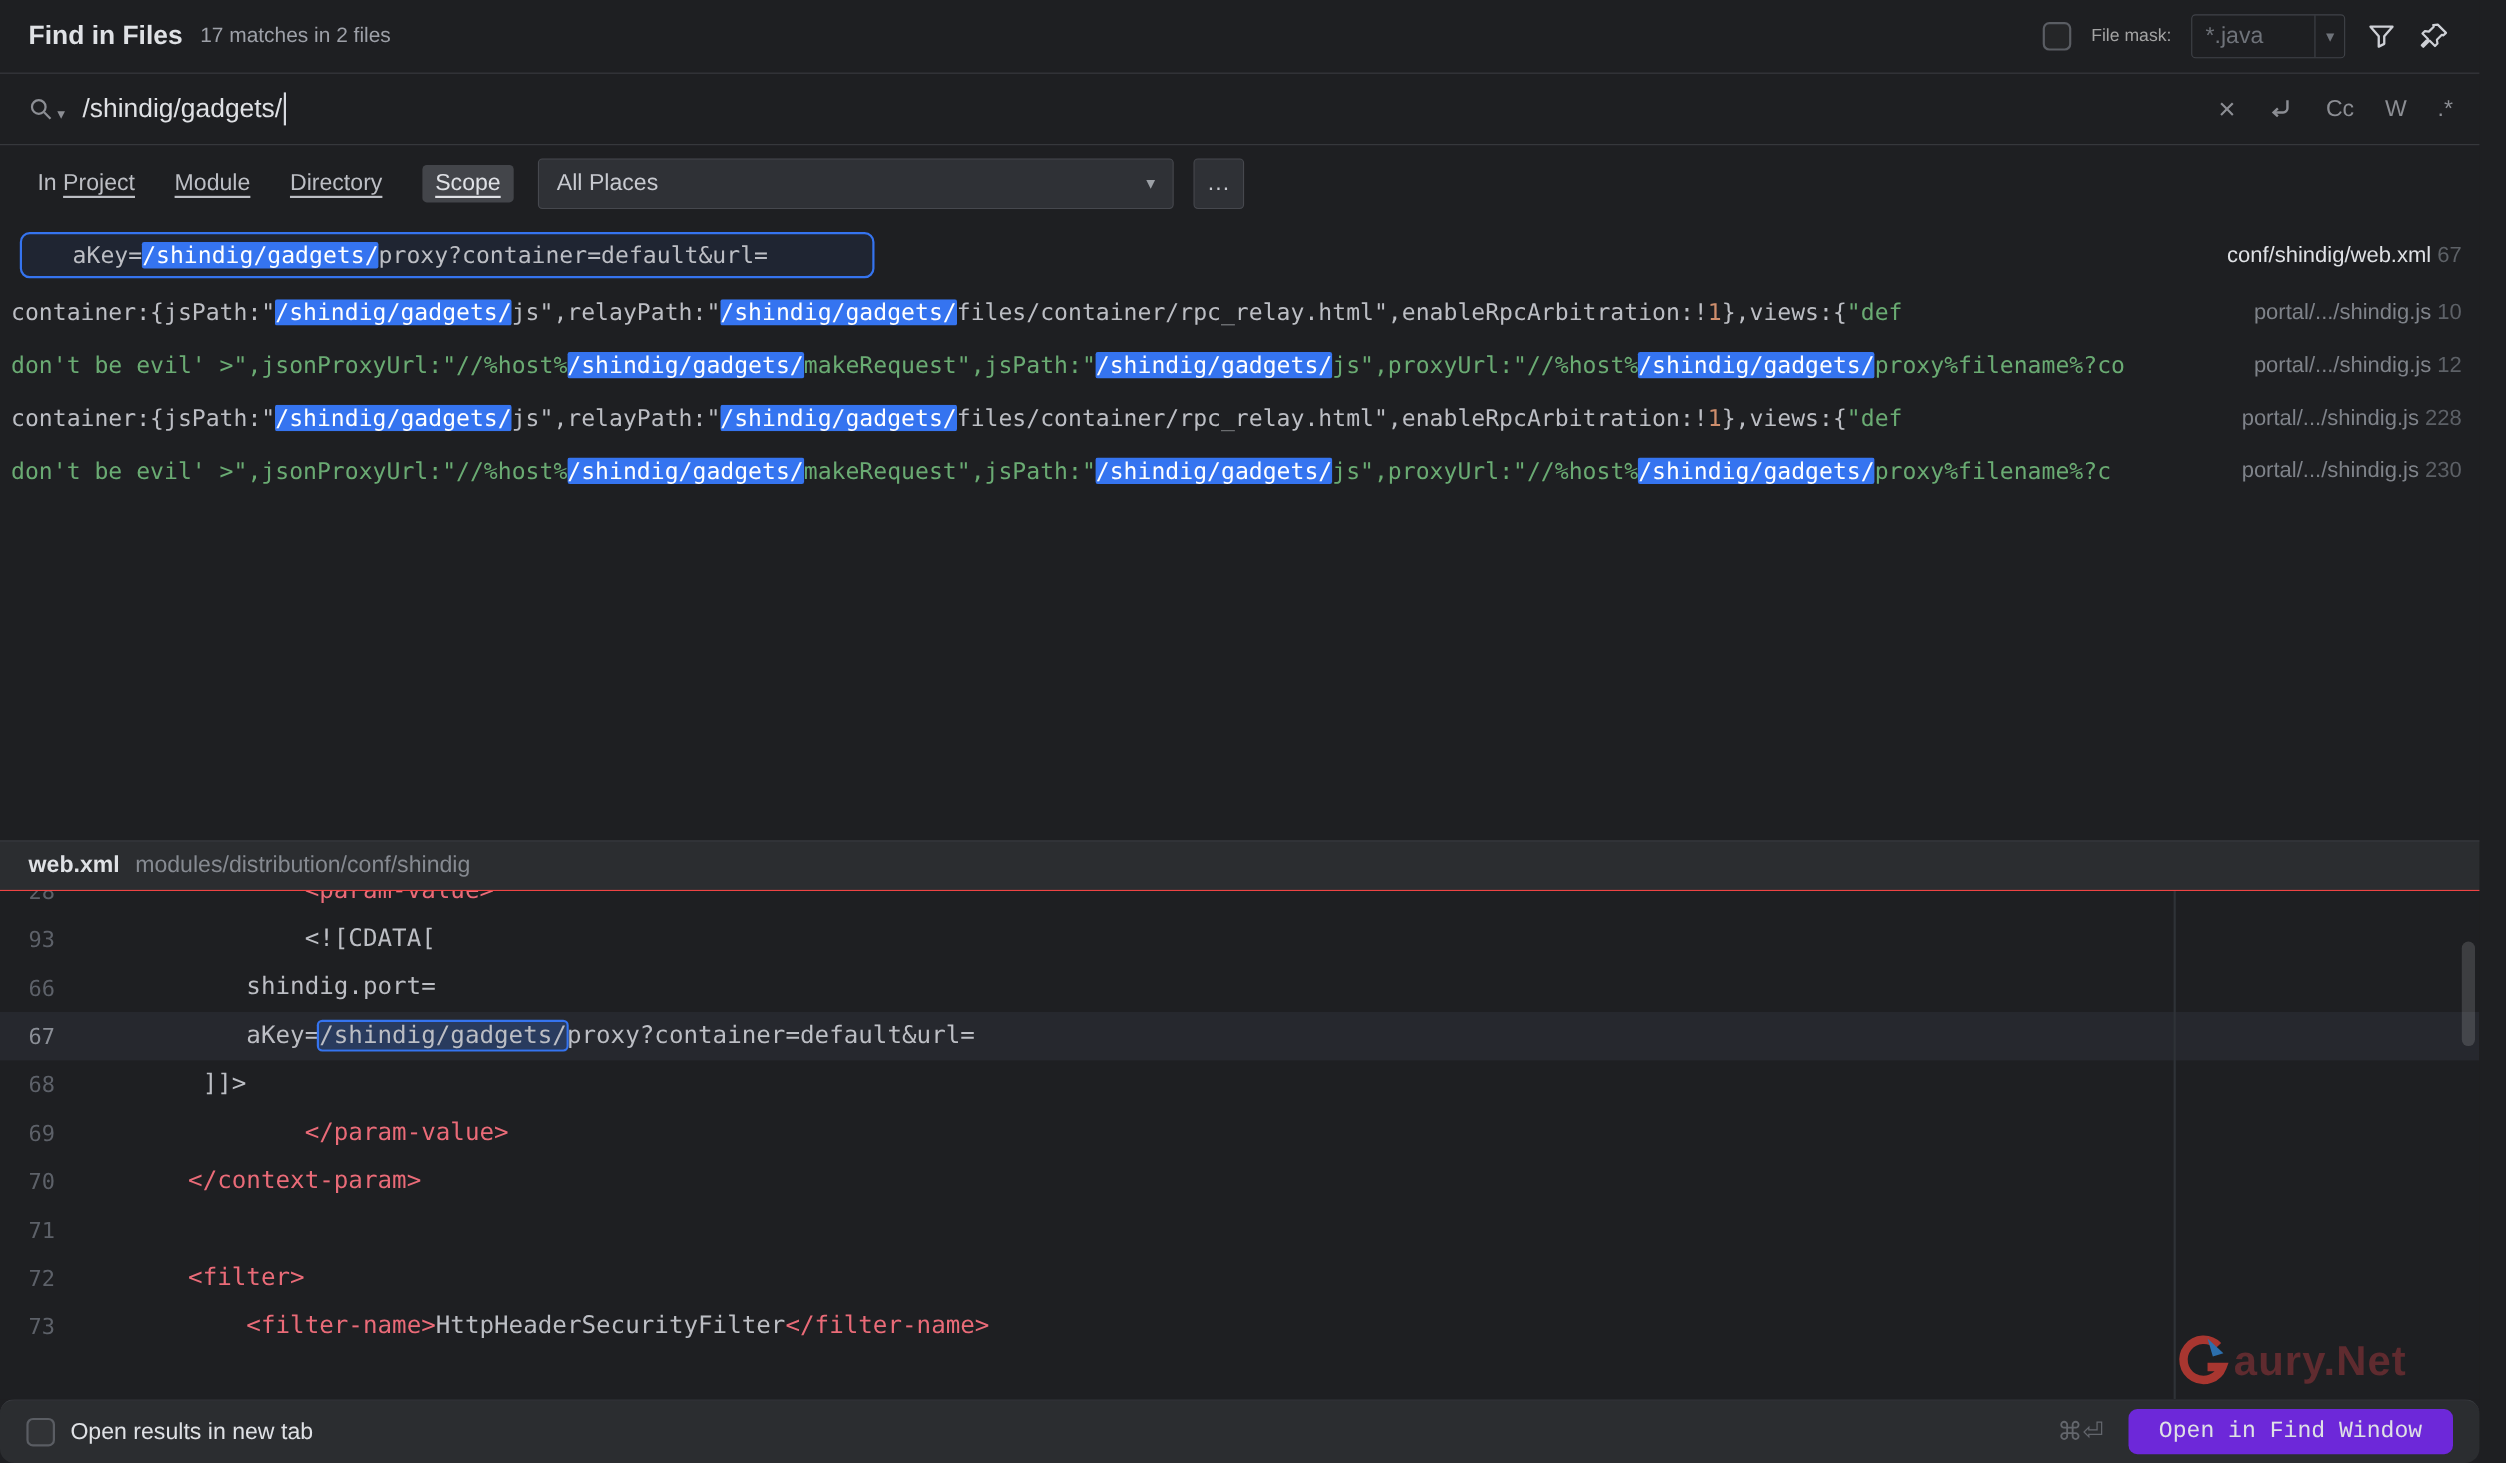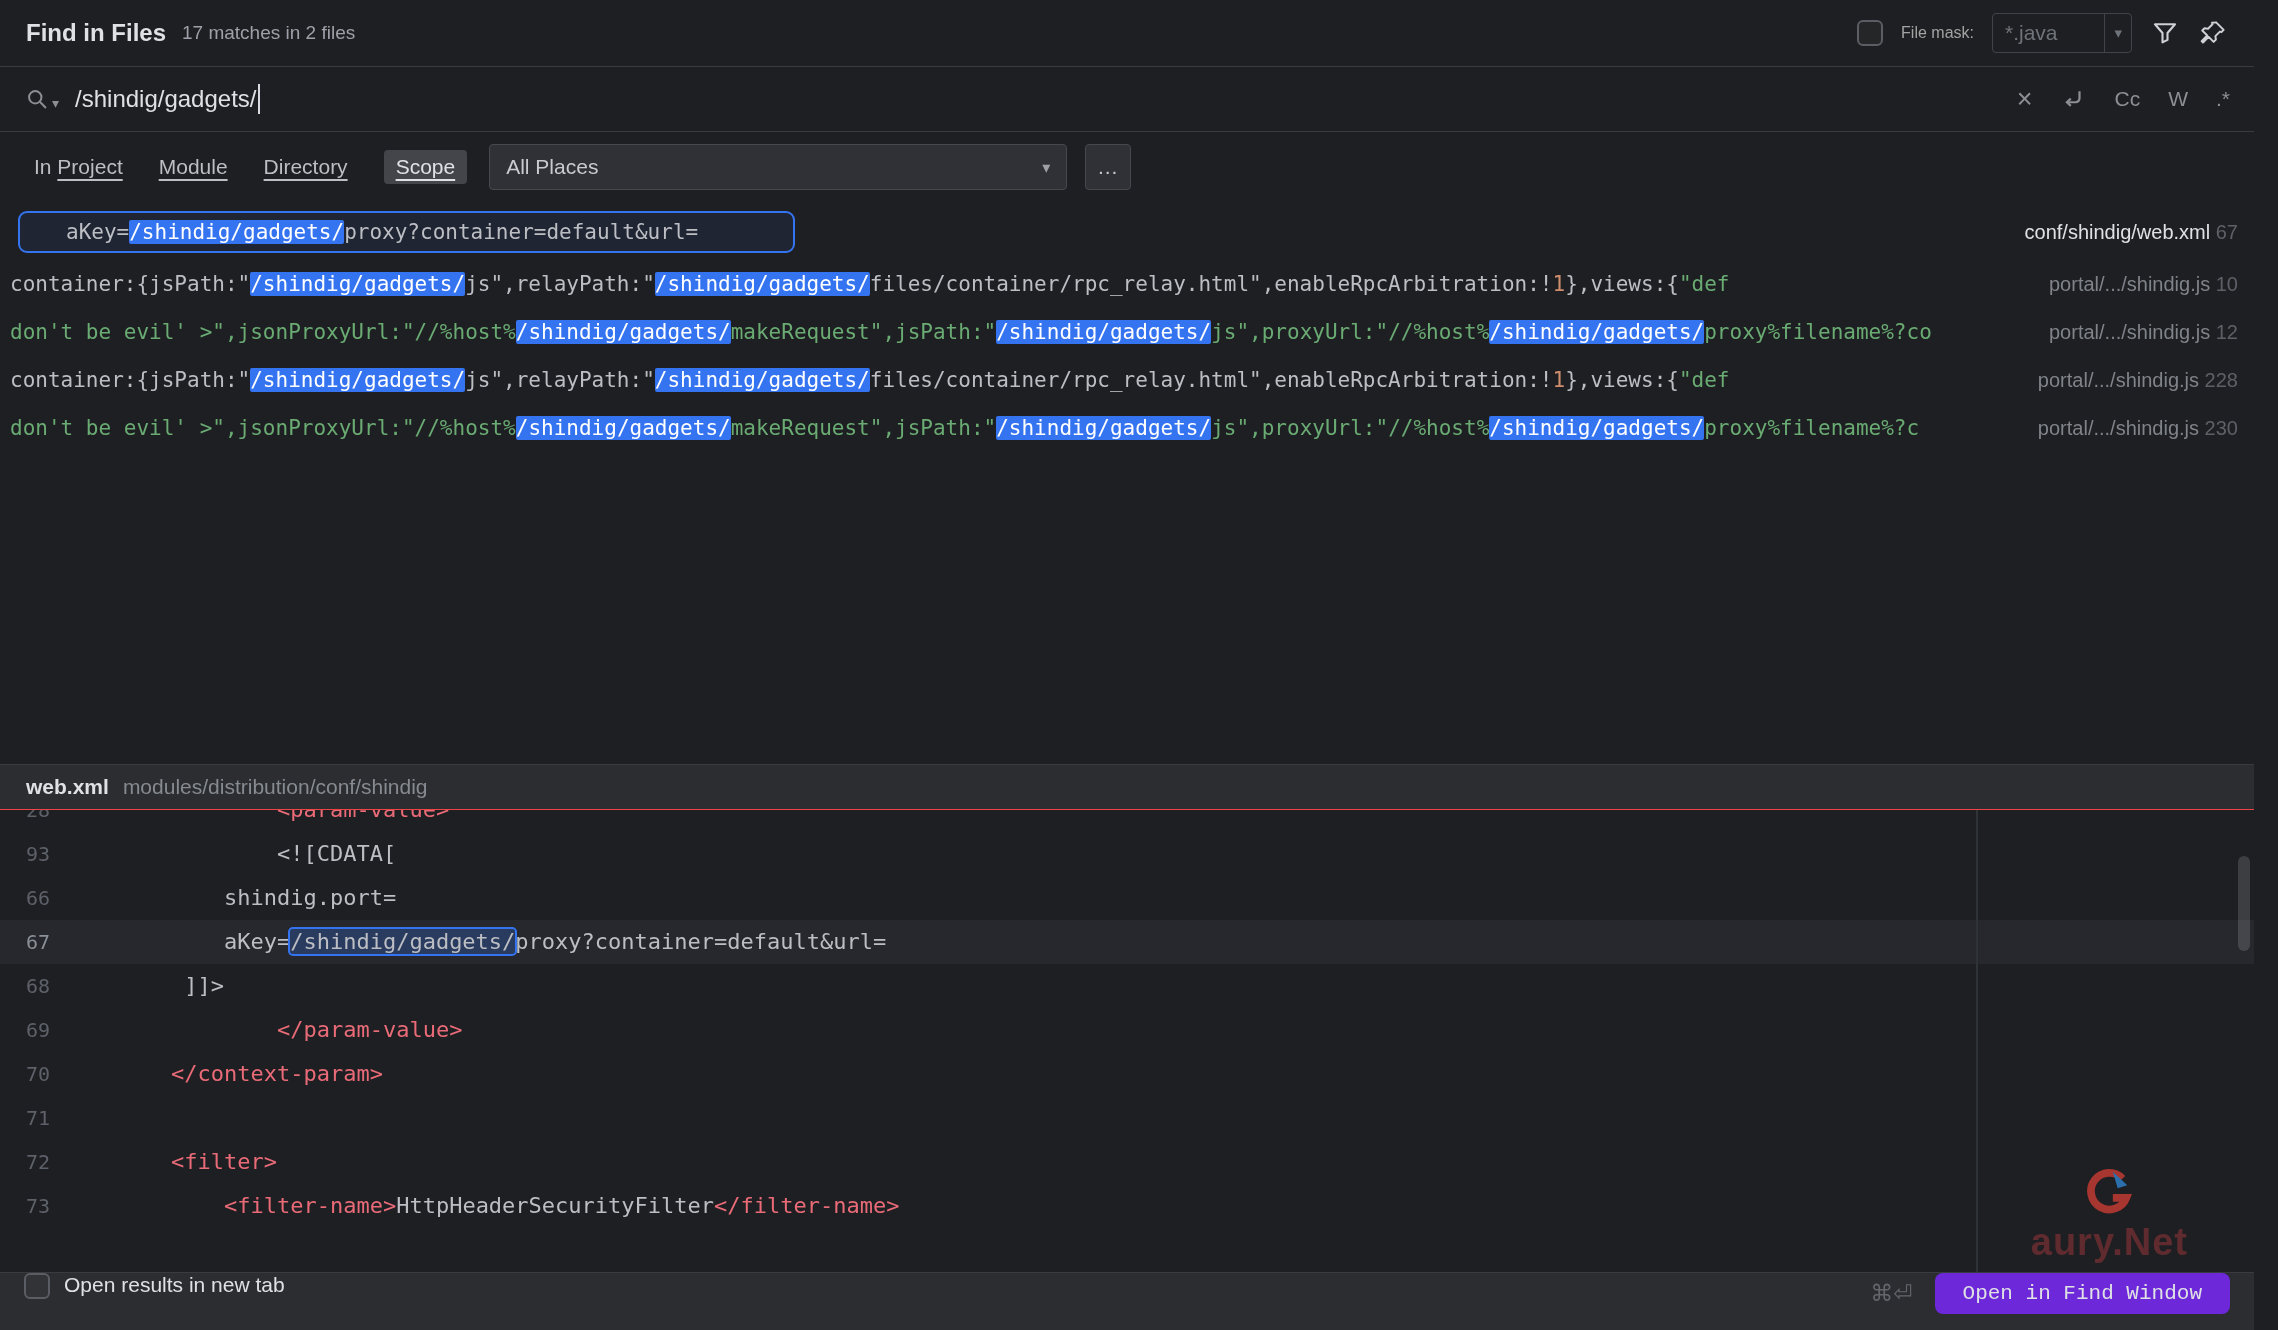--- a/index.html
+++ b/index.html
@@ -65,25 +65,25 @@
   .ed-line.current { background: #26282e; }
   .gutter { width: 50px; flex: 0 0 50px; text-align: right; color: #5d6169; font-size: 20px; }
   .ed-line.current .gutter { color: #8b8f97; }
   .code { padding-left: 68px; white-space: pre; }
   .seg-tag { color: #ea6b78; }
   .seg-ematch { color: #bcbec4; background: rgba(53,116,240,0.25); box-shadow: 0 0 0 2px #3574f0; border-radius: 3px; }
   .guide { position: absolute; left: 1976px; top: 0; bottom: 0; width: 2px; background: #2f3237; }
   .scroll-thumb { position: absolute; right: 4px; top: 46px; width: 12px; height: 95px; background: rgba(255,255,255,0.14); border-radius: 6px; }
 
   
-  .watermark { position: absolute; right: 66px; bottom: 8px; display: flex; align-items: center; gap: 2px; flex-direction: column; }
+  .watermark { position: absolute; right: 66px; bottom: 8px; display: flex; align-items: center; gap: 2px; }
   .wm-text { font-size: 38px; font-weight: 700; color: #5f2b2f; letter-spacing: 1px; }
 
   
-  .footer { height: 58px; flex: 0 0 58px; background: #2b2d30; border-top: 1px solid #393b40; display: flex; align-items: flex-start; padding: 0 24px; }
+  .footer { height: 58px; flex: 0 0 58px; background: #2b2d30; border-top: 1px solid #393b40; display: flex; align-items: center; padding: 0 24px; border-radius: 13px; }
   .footer-label { margin-left: 14px; font-size: 21px; color: #dfe1e5; }
   .footer-right { margin-left: auto; display: flex; align-items: center; gap: 22px; }
   .shortcut { color: #63666c; font-size: 23px; }
   .open-btn { background: #6d28d9; border: none; border-radius: 8px; padding: 9px 28px; color: #dfe1e5; font-size: 21px; font-family: Liberation Mono, monospace; }
 
   svg { display: block; }
 </style>
 </head>
 <body>
 

